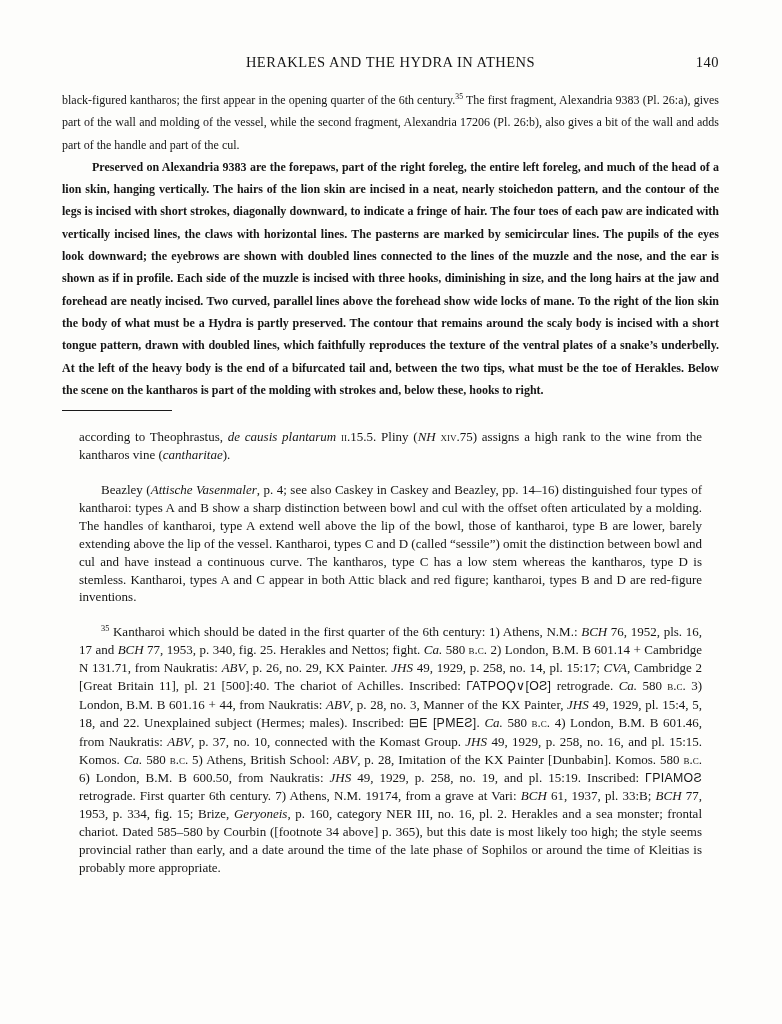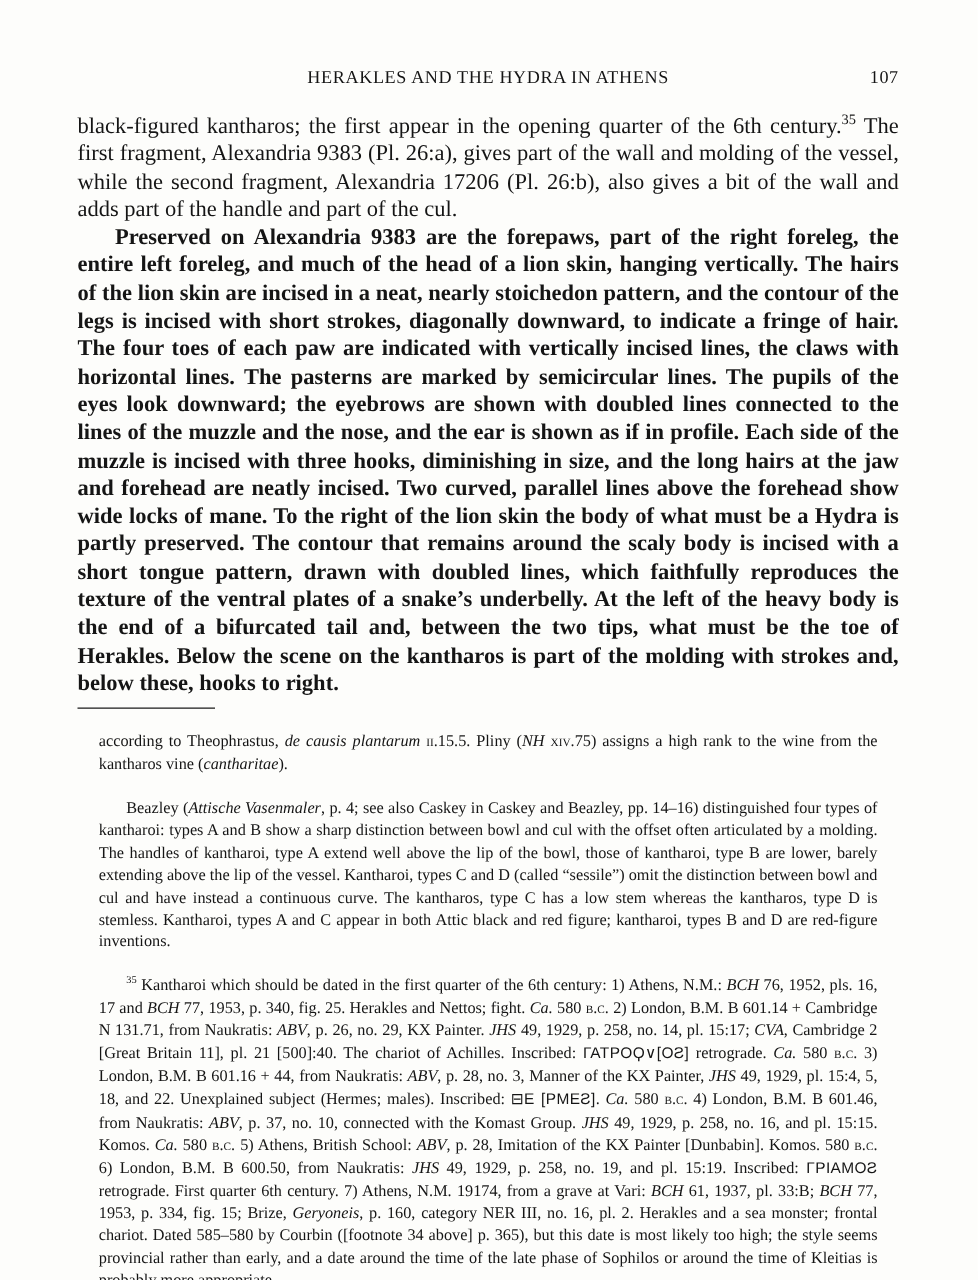--- a/index.html
+++ b/index.html
@@ -26,21 +26,21 @@
     letter-spacing:0.5px;
   }
   .page-number{
     position:absolute;
     right:0;top:0;
     font-size:14.5px;
     letter-spacing:0.5px;
   }
   .body-text{
     margin-top:15px;
-    font-size:18px;
+    font-size:12px;
     line-height:22.3px;
   }
   .body-text .para{margin:0;text-align:justify;}
   .body-text .indent{text-indent:30px;font-weight:bold;}
   .footnote-rule{
     width:110px;height:0;
     border-top:1.6px solid #1a1a1a;
     margin-top:9px;
   }
   .footnotes{
@@ -56,21 +56,21 @@
   .g{font-family:Liberation Sans, sans-serif;font-size:0.95em;letter-spacing:0.3px;}
 </style>
 </head>
 <body>
 
 <div class="page">
   <div class="content">
 
     <div class="running-head">
       <span>HERAKLES AND THE HYDRA IN ATHENS</span>
-      <span class="page-number">107</span>
+      <span class="page-number">140</span>
     </div>
 
     <div class="body-text">
         <p class="para">black-figured kantharos; the first appear in the opening quarter of the 6th century.<sup class="sup">35</sup> The first fragment, Alexandria 9383 (Pl. 26:a), gives part of the wall and molding of the vessel, while the second fragment, Alexandria 17206 (Pl. 26:b), also gives a bit of the wall and adds part of the handle and part of the cul.</p>
         <p class="para indent">Preserved on Alexandria 9383 are the forepaws, part of the right foreleg, the entire left foreleg, and much of the head of a lion skin, hanging vertically. The hairs of the lion skin are incised in a neat, nearly stoichedon pattern, and the contour of the legs is incised with short strokes, diagonally downward, to indicate a fringe of hair. The four toes of each paw are indicated with vertically incised lines, the claws with horizontal lines. The pasterns are marked by semicircular lines. The pupils of the eyes look downward; the eyebrows are shown with doubled lines connected to the lines of the muzzle and the nose, and the ear is shown as if in profile. Each side of the muzzle is incised with three hooks, diminishing in size, and the long hairs at the jaw and forehead are neatly incised. Two curved, parallel lines above the forehead show wide locks of mane. To the right of the lion skin the body of what must be a Hydra is partly preserved. The contour that remains around the scaly body is incised with a short tongue pattern, drawn with doubled lines, which faithfully reproduces the texture of the ventral plates of a snake’s underbelly. At the left of the heavy body is the end of a bifurcated tail and, between the two tips, what must be the toe of Herakles. Below the scene on the kantharos is part of the molding with strokes and, below these, hooks to right.</p>
       </div>
 
     <div class="footnote-rule"></div>
 
     <div class="footnotes">

